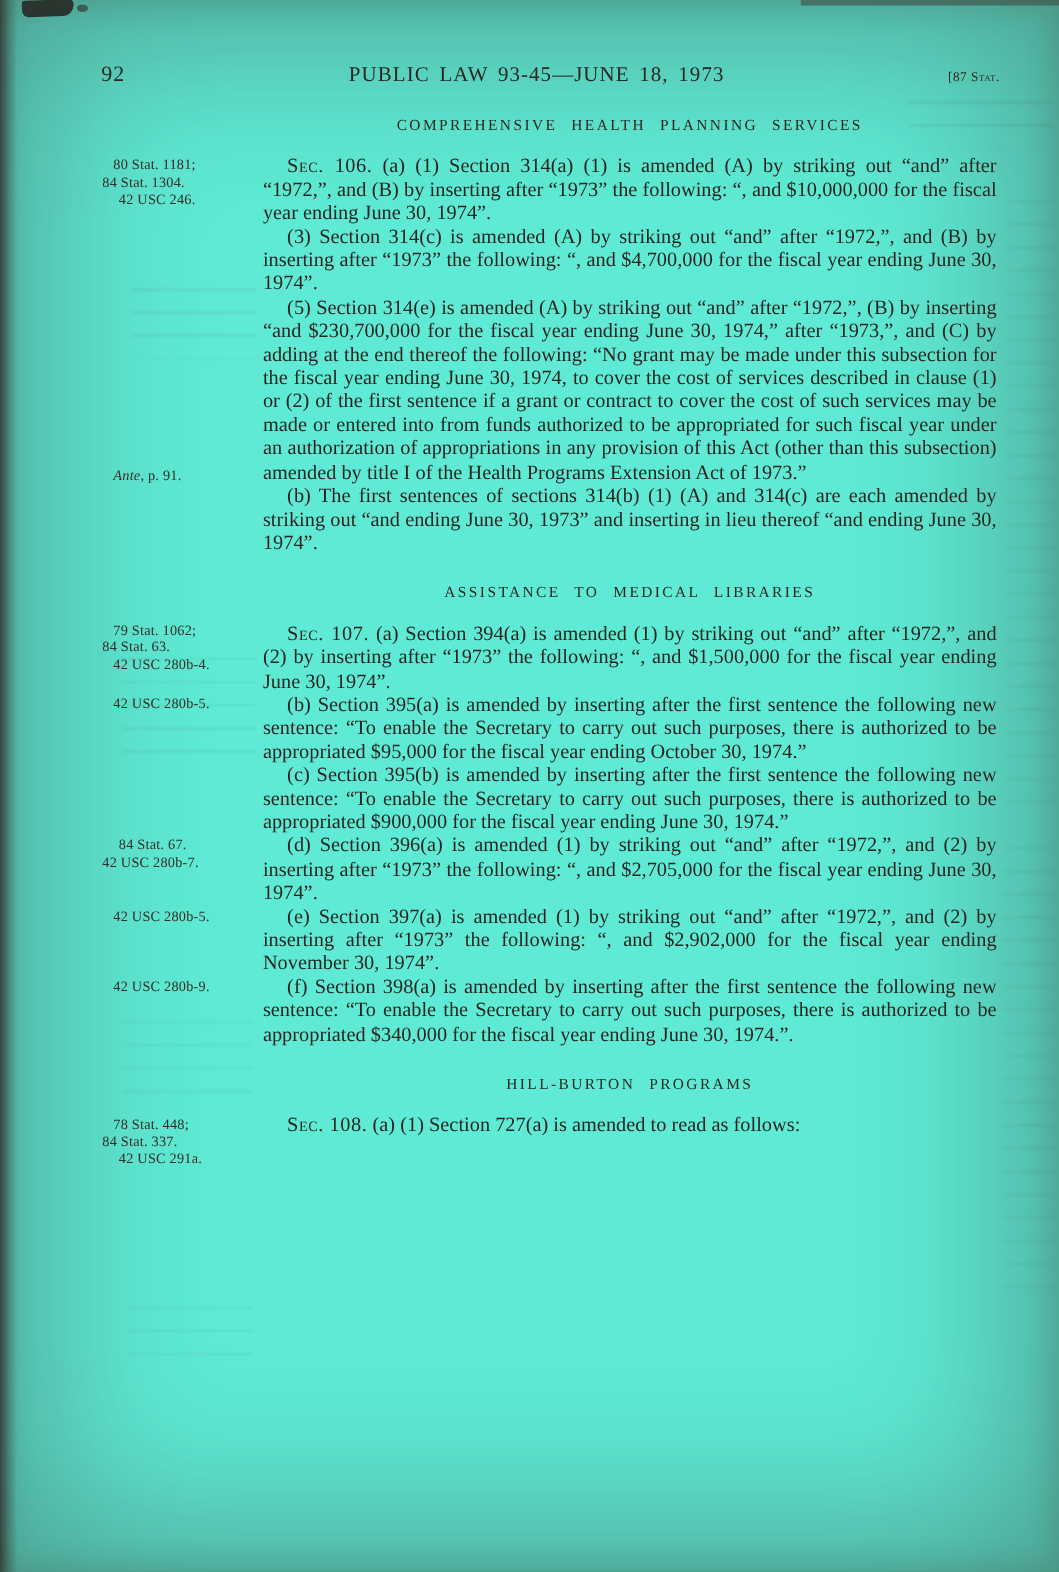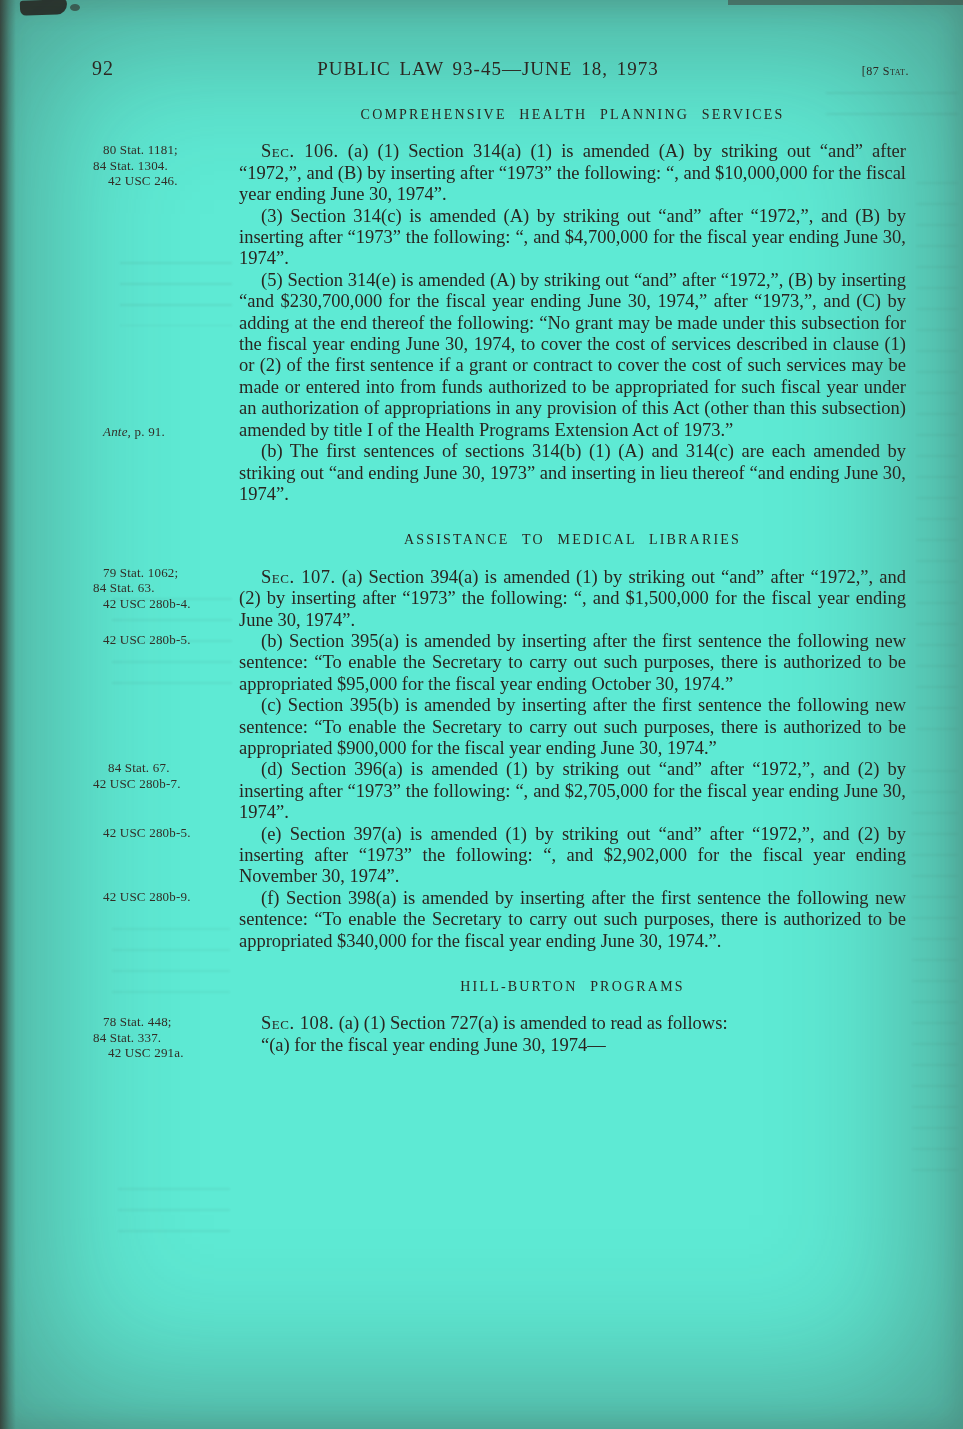--- a/index.html
+++ b/index.html
@@ -188,20 +188,17 @@
 
     <p class="para">
       <span class="margin-note">
         <span class="mn-line ind1">78 Stat. 448;</span>
         <span class="mn-line">84 Stat. 337.</span>
         <span class="mn-line ind2">42 USC 291a.</span>
       </span>
       <span class="sc lead">Sec. 108.</span><span> (a) (1) Section 727(a) is amended to read as follows:</span>
     </p>
 
-    <p class="para">
-      <span>“(a) for the fiscal year ending June 30, 1974—</span>
-    </p>
 
   </div>
 
   <div class="vignette"></div>
 </div>
 
 </body></html>

